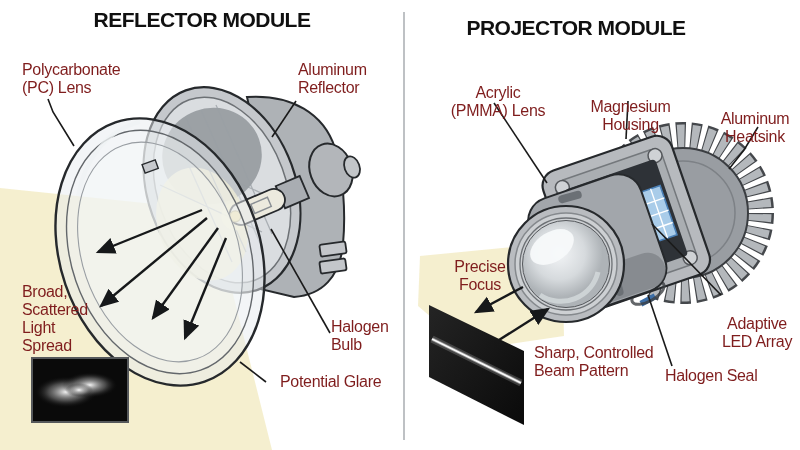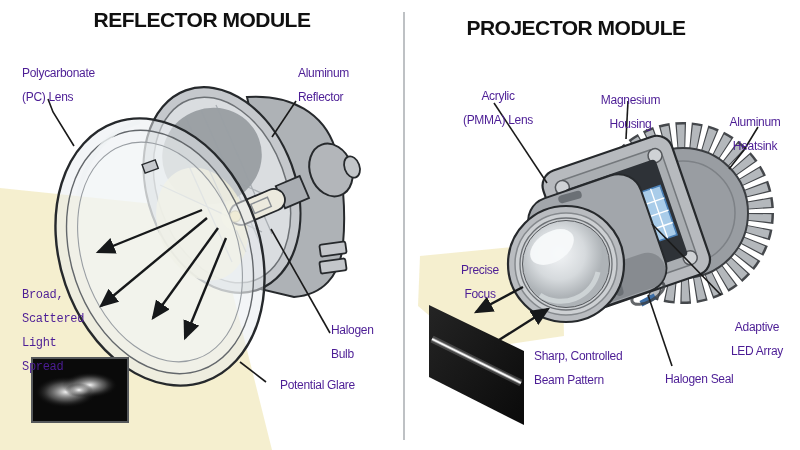--- a/index.html
+++ b/index.html
@@ -1,22 +1,22 @@
 <!DOCTYPE html>
 <html><head>
 <meta charset="utf-8">
 <style>
   html,body{margin:0;padding:0;background:#ffffff;}
   body{width:800px;height:450px;position:relative;overflow:hidden;
        font-family:"Liberation Sans","DejaVu Sans",sans-serif;}
   #art{position:absolute;left:0;top:0;}
   .ttl{position:absolute;text-align:center;font-size:21px;font-weight:700;
        letter-spacing:-0.5px;color:#101010;white-space:pre-line;}
-  .lbl{position:absolute;font-size:12px;line-height:24px;letter-spacing:-0.3px;
-       color:#4c1d95;white-space:pre-line;}
+  .lbl{position:absolute;font-size:16px;line-height:18px;letter-spacing:-0.3px;
+       color:#7f1d1d;white-space:pre-line;}
   .ctr{text-align:center;margin-top:24px;}
 </style>
 </head>
 <body>
 
 <svg id="art" width="800" height="450" viewBox="0 0 800 450">
   <defs>
     <marker id="ah" markerWidth="9" markerHeight="8" refX="7" refY="3.5" orient="auto">
       <path d="M0,0 L8,3.5 L0,7 Z" fill="#16181a"></path>
     </marker>
@@ -176,31 +176,31 @@
   <line x1="404" y1="12" x2="404" y2="440" stroke-width="1.5" stroke="#a9adb1"></line>
 </svg>
 
 <div class="ttl" style="left:0;top:8px;width:404px;">REFLECTOR MODULE</div>
 <div class="ttl" style="left:380px;top:8px;width:392px;margin-top:8px;">PROJECTOR MODULE</div>
 
 <div class="lbl" style="left:22px;top:61px;">Polycarbonate
 (PC) Lens</div>
 <div class="lbl" style="left:298px;top:61px;">Aluminum
 Reflector</div>
-<div class="lbl" style="left:22px;top:283px;font-family:Liberation Mono, monospace;">Broad,
+<div class="lbl" style="left:22px;top:283px;">Broad,
 Scattered
 Light
 Spread</div>
 <div class="lbl" style="left:331px;top:318px;">Halogen
 Bulb</div>
 <div class="lbl" style="left:280px;top:373px;">Potential Glare</div>
 
 <div class="lbl ctr" style="left:443px;top:60px;width:110px;">Acrylic
 (PMMA) Lens</div>
-<div class="lbl ctr" style="left:578px;top:64px;width:105px;">Magnesium
+<div class="lbl ctr" style="left:578px;top:74px;width:105px;">Magnesium
 Housing</div>
 <div class="lbl ctr" style="left:712px;top:86px;width:86px;">Aluminum
 Heatsink</div>
 <div class="lbl ctr" style="left:438px;top:234px;width:84px;">Precise
 Focus</div>
 <div class="lbl ctr" style="left:708px;top:291px;width:98px;">Adaptive
 LED Array</div>
 <div class="lbl" style="left:534px;top:344px;">Sharp, Controlled
 Beam Pattern</div>
 <div class="lbl" style="left:665px;top:367px;">Halogen Seal</div>

